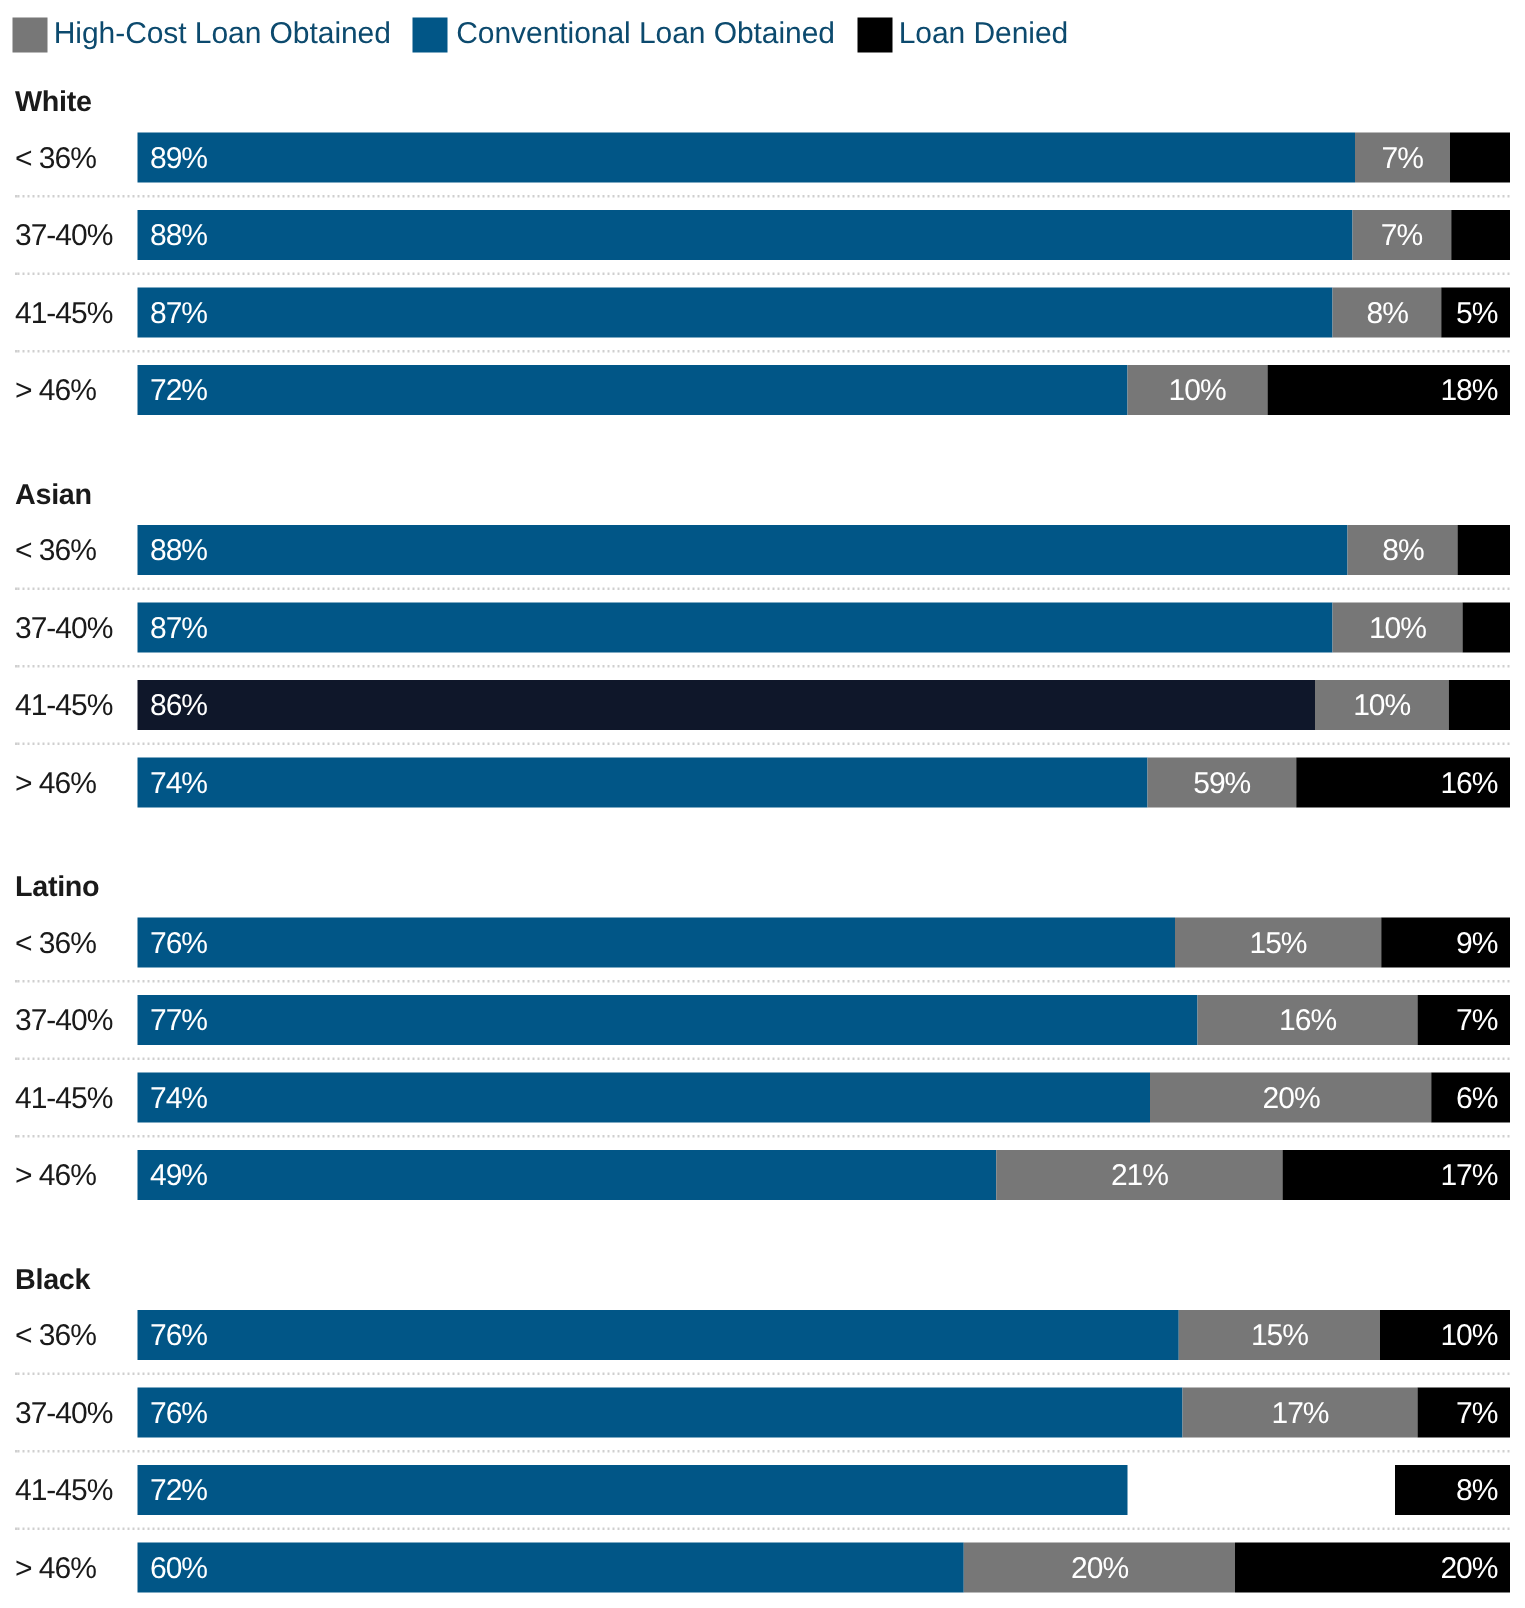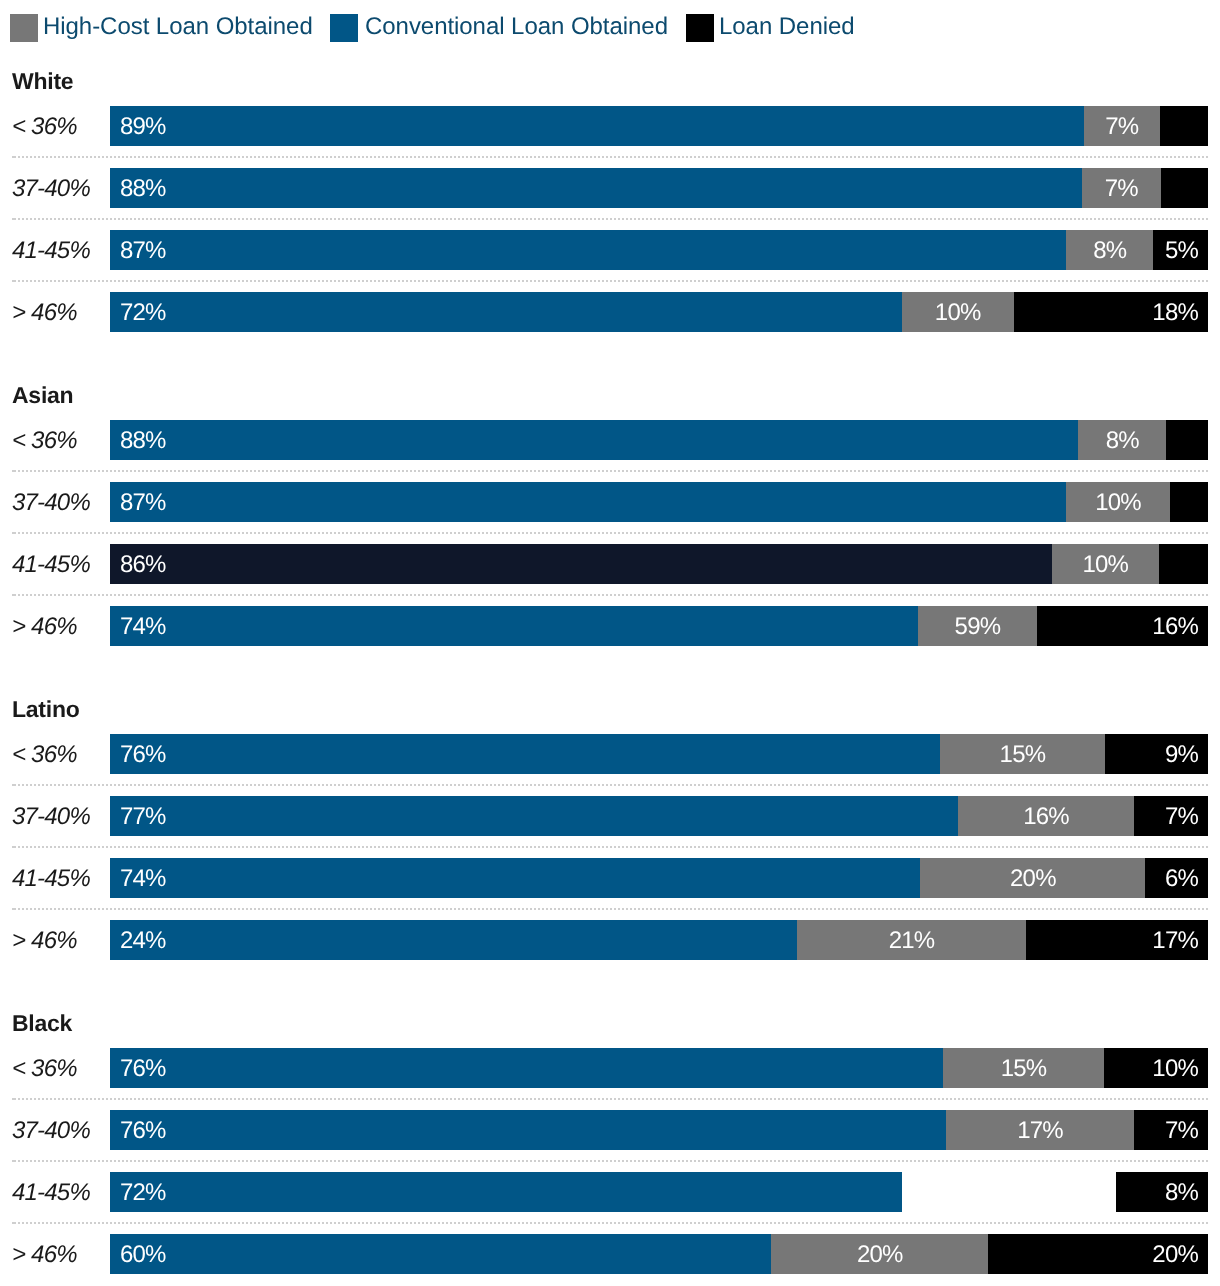--- a/index.html
+++ b/index.html
@@ -19,21 +19,21 @@
   .legend-item{position:absolute;top:0;height:56px;}
   .legend-swatch{position:absolute;top:14px;width:28px;height:28px;}
   .legend-label{position:absolute;top:13px;font-size:24px;line-height:28px;
                 color:#0c4a6e;white-space:nowrap;letter-spacing:-0.05px;}
 
   
   .group-title{position:absolute;left:12px;font-size:23px;font-weight:bold;color:#1a1a1a;
                line-height:24px;white-space:nowrap;letter-spacing:-0.25px;}
   .row{position:absolute;left:0;width:1220px;height:40px;}
   .row-label{position:absolute;left:12px;top:0.5px;height:40px;line-height:40px;
-             font-size:24px;color:#1a1a1a;white-space:nowrap;letter-spacing:-0.8px;font-style:italic;}
+             font-size:24px;color:#1a1a1a;white-space:nowrap;letter-spacing:-0.8px;}
   .bar{position:absolute;left:110px;top:0;width:1098px;height:40px;}
   .seg{position:absolute;top:0;height:40px;overflow:hidden;}
   .seg-label{position:absolute;top:0.5px;height:40px;line-height:40px;font-size:24px;
              color:#ffffff;white-space:nowrap;letter-spacing:-0.8px;}
   .seg.conv{background:#015687;}
   .seg.high{background:#777777;}
   .seg.den{background:#000000;}
   .seg.conv .seg-label{left:10px;}
   .seg.high .seg-label{left:0;right:0;text-align:center;}
   .seg.den .seg-label{right:10px;}
@@ -232,21 +232,21 @@
         <div class="seg den" style="left: 1035.41px; width: 62.59px; background: rgb(0, 0, 0);">
             <span class="seg-label">6%</span>
           </div>
       </div>
     </div>
     <div class="divider" style="top:908.0px"></div>
     <div class="row" style="top:920.0px">
       <div class="row-label">&gt; 46%</div>
       <div class="bar">
         <div class="seg conv" style="left: 0px; width: 687.35px; background: rgb(1, 86, 135);">
-            <span class="seg-label">24%</span>
+            <span class="seg-label">49%</span>
           </div>
         <div class="seg high" style="left: 687.35px; width: 228.38px; background: rgb(119, 119, 119);">
             <span class="seg-label">21%</span>
           </div>
         <div class="seg den" style="left: 915.73px; width: 182.27px; background: rgb(0, 0, 0);">
             <span class="seg-label">17%</span>
           </div>
       </div>
     </div>
   </div>

